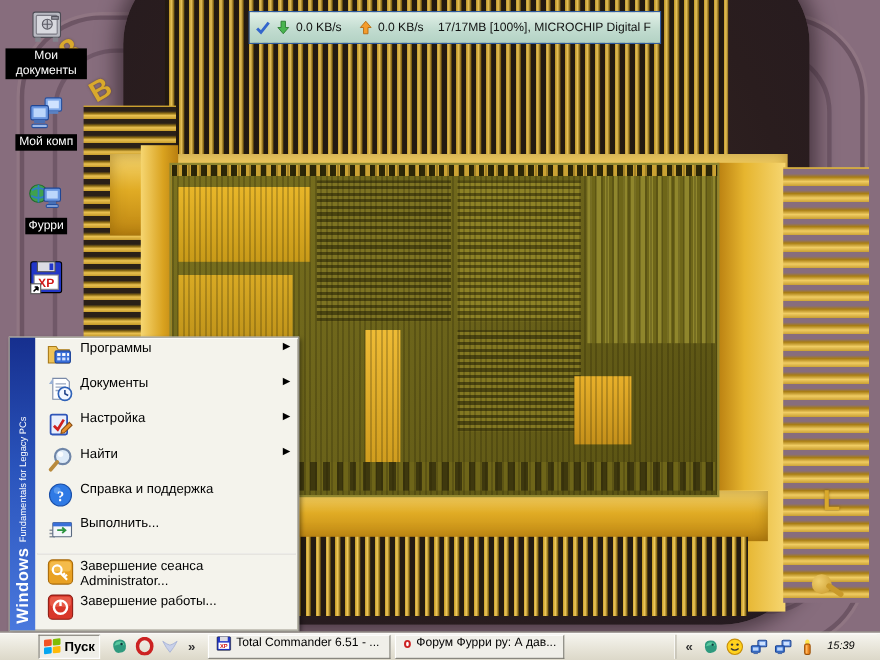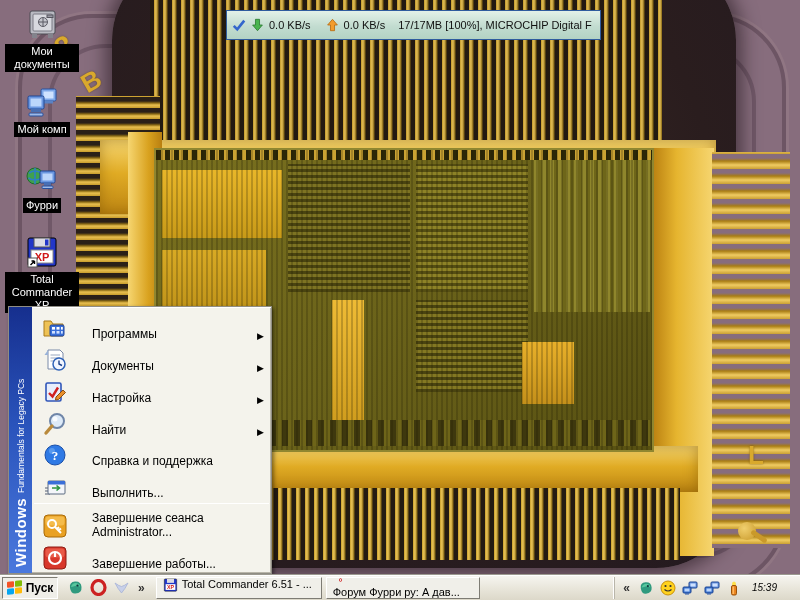--- a/index.html
+++ b/index.html
@@ -49,36 +49,36 @@
   .desk-icon .ic { width:36px; height:34px; display:flex; align-items:center; justify-content:center; }
   .desk-icon .lbl { margin-top:2px; background:#000; color:#fff; font-size:11px; line-height:13px; padding:1px 3px; text-align:center; max-width:74px; }
   .di-1 { top:8px;justify-content:space-between; } .di-2 { top:86px; } .di-3 { top:162px; } .di-4 { top:236px; }
 
   
   .start-menu { position:absolute; left:8px; top:306px; width:264px; height:268px; background:#f4f3ec; border:1px solid #8f8d84; box-shadow:inset 1px 1px 0 #fff, inset -1px -1px 0 #b9b6aa, 2px 2px 4px rgba(0,0,0,.45); display:flex; }
   .menu-sidebar { width:23px; background:linear-gradient(180deg,#4a78dd 0%,#2a54bc 55%,#162f8e 100%); writing-mode:vertical-rl; transform:rotate(180deg); display:flex; align-items:center; color:#fff; padding:6px 0 4px 0; }
   .sb-title { font-size:15px; font-weight:bold; letter-spacing:.5px; }
   .sb-sub { font-size:8.5px; margin-top:5px; }
   .menu-items { flex:1; padding:2px 0; display:flex; flex-direction:column; }
-  .menu-item { height:32px; display:flex; align-items:flex-end; gap:24px; padding:0 8px 0 10px; font-size:12px; color:#000; position:relative; }
+  .menu-item { height:32px; display:flex; align-items:flex-start; gap:5px; padding:0 8px 0 10px; font-size:12px; color:#000; position:relative; }
   .menu-item .mi-ic { width:26px; height:26px; flex:0 0 auto; display:flex; align-items:center; justify-content:center; }
   .menu-item .arrow { position:absolute; right:7px; font-size:9px; color:#000; }
   .menu-sep { height:1px; background:#a7a49a; border-bottom:1px solid #fff; margin:3px 2px; }
 
   
   .taskbar { position:absolute; left:0; bottom:0; width:800px; height:26px; background:linear-gradient(180deg,#f7f6f1 0%,#e7e4d8 60%,#dcd8c9 100%); border-top:1px solid #9c9a90; box-shadow:inset 0 1px 0 #fff; display:flex; align-items:center; padding:0 2px; }
-  .start-btn { width:56px; height:22px; background:#efeee8; border:1px solid; border-color:#7e7c74 #fff #fff #7e7c74; display:flex; align-items:center; justify-content:center; gap:4px; font-size:12px; font-weight:bold; color:#000; cursor:pointer; }
+  .start-btn { width:56px; height:22px; background:#efeee8; border:1px solid; border-color:#7e7c74 #fff #fff #7e7c74; display:flex; align-items:center; justify-content:center; gap:4px; font-size:12px; font-weight:bold; color:#000; cursor:pointer;margin-left:33px; }
   .flag { width:15px; height:14px; display:grid; grid-template-columns:7px 7px; grid-template-rows:6px 6px; gap:1px; transform:skewY(-6deg); }
   .flag span { border-radius:1px; }
   .ql { display:flex; align-items:center; gap:5px; margin-left:8px; }
   .ql .qi { width:18px; height:18px; display:flex; align-items:center; justify-content:center; cursor:pointer; }
   .chev { font-size:12px; font-weight:bold; color:#333; padding:0 3px; cursor:pointer; }
   .tasks { display:flex; gap:4px; margin-left:8px; }
   .task-btn { height:22px; background:#f0efe9; border:1px solid; border-color:#fff #7e7c74 #7e7c74 #fff; display:flex; gap:4px; padding:0 6px; font-size:11px; color:#000; cursor:pointer; white-space:nowrap; overflow:hidden; }
-  .task-1 { width:166px; } .task-2 { width:154px;flex-direction:column; }
+  .task-1 { width:166px; } .task-2 { width:154px; }
   .tray { margin-left:auto; display:flex; align-items:center; gap:5px; padding-right:4px; border-left:1px solid #b9b6aa; box-shadow:-1px 0 0 #fff; padding-left:5px; height:22px; }
   .tray .ti { width:17px; height:17px; display:flex; align-items:center; justify-content:center; cursor:pointer; }
   .clock { font-size:10px; color:#000; margin-left:4px; margin-right:17px;font-style:italic; }
 </style>
 </head>
 <body>
 
 <div>
   <div class="bg-layer pkg-ring1"></div>
   <div class="bg-layer pkg-ring2"></div>
@@ -173,21 +173,20 @@
     <svg width="34" height="34" viewBox="0 0 34 34">
       <rect x="3" y="2" width="28" height="28" rx="2" fill="#2236c8" stroke="#000"></rect>
       <rect x="9" y="2" width="16" height="9" fill="#dcdce4" stroke="#555"></rect>
       <rect x="20" y="3.5" width="3.5" height="6" fill="#2236c8"></rect>
       <rect x="6" y="14" width="22" height="13" fill="#fff" stroke="#888"></rect>
       <text x="17" y="25" font-size="11" font-weight="bold" fill="#d01818" text-anchor="middle" font-family="Liberation Sans, sans-serif">XP</text>
       <rect x="3" y="22" width="9" height="9" fill="#fff" stroke="#555"></rect>
       <path d="M5.5 29 L9.5 25 M9.5 25 H6.5 M9.5 25 V28" stroke="#000" stroke-width="1.4" fill="none"></path>
     </svg>
   </span>
-  <span class="lbl">Total Commander XP</span>
 </div>
 
 <div class="start-menu">
   <div class="menu-sidebar">
     <span class="sb-title">Windows</span>
     <span class="sb-sub">Fundamentals for Legacy PCs</span>
   </div>
   <div class="menu-items">
 
     <div class="menu-item">

